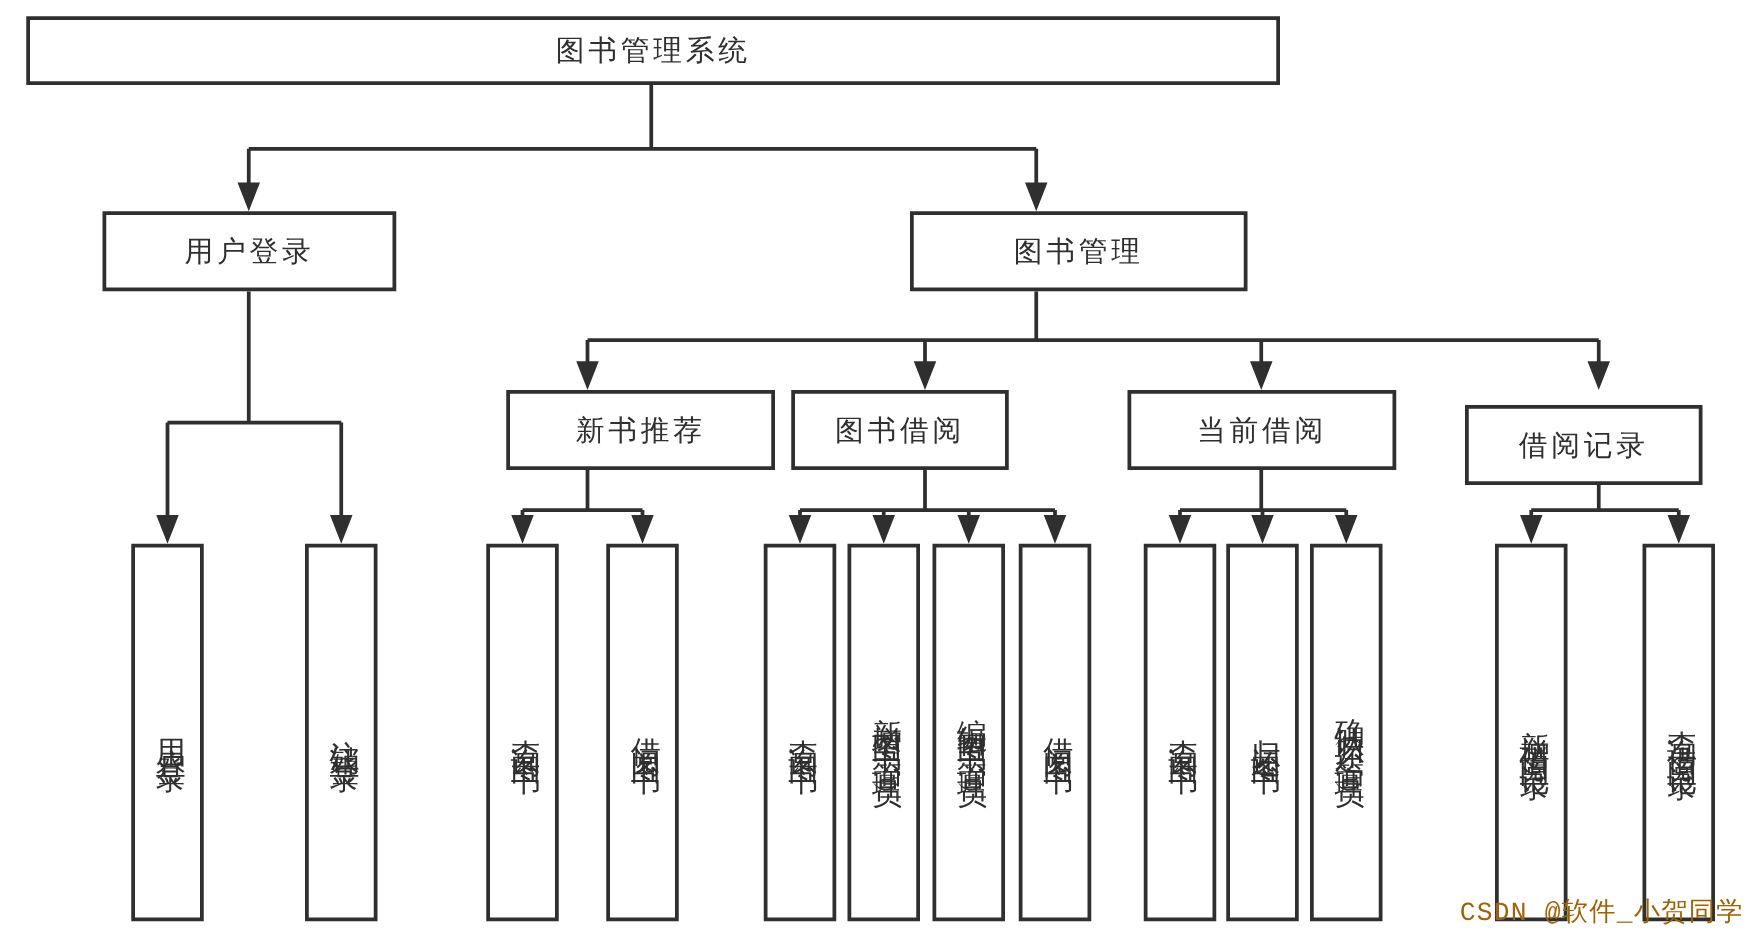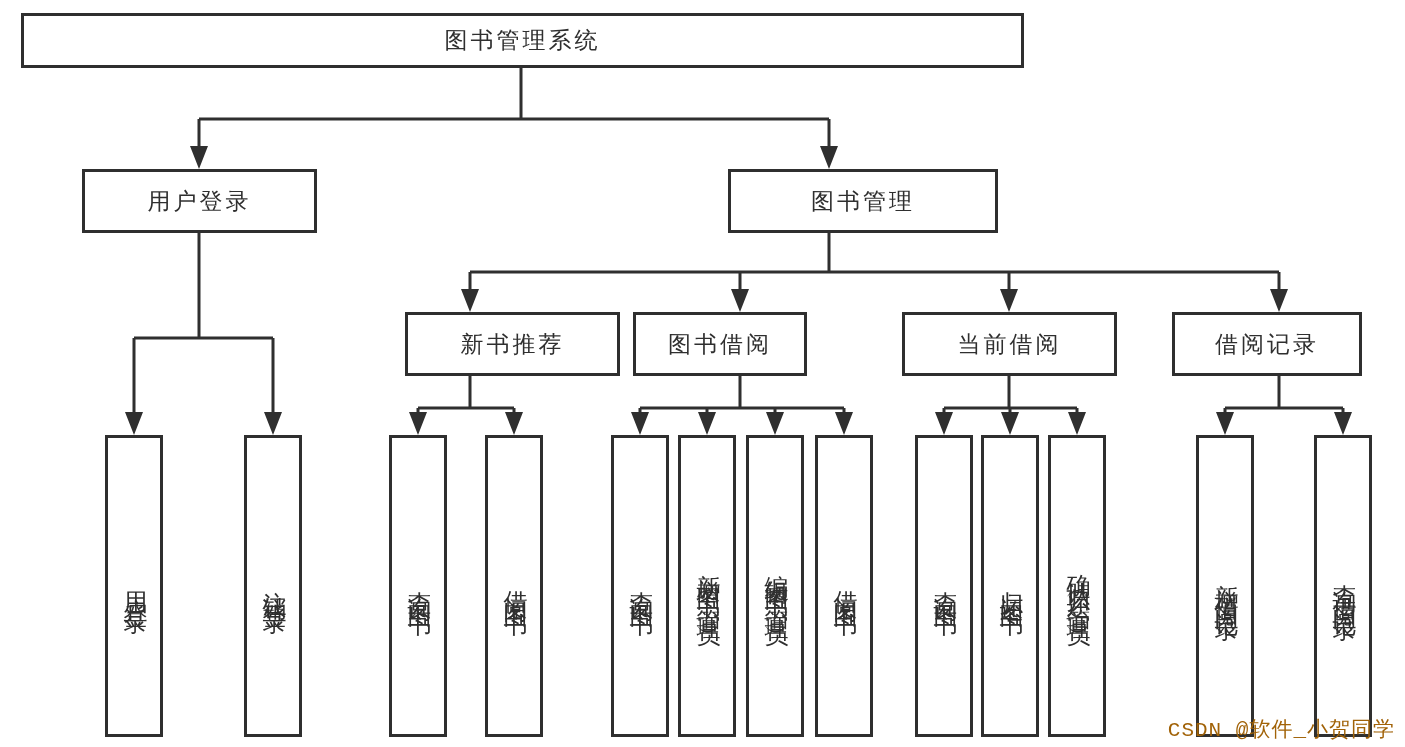--- a/index.html
+++ b/index.html
@@ -101,21 +101,21 @@
 
   <div class="node hnode" style="left:363px; top:312px; width:215px; height:64px;margin-left:42px;">
     <span class="lbl">新书推荐</span>
   </div>
   <div class="node hnode" style="left:633px; top:312px; width:174px; height:64px;">
     <span class="lbl">图书借阅</span>
   </div>
   <div class="node hnode" style="left:902px; top:312px; width:215px; height:64px;">
     <span class="lbl">当前借阅</span>
   </div>
-  <div class="node hnode" style="left:1172px; top:312px; width:190px; height:64px;text-align:center;">
+  <div class="node hnode" style="left:1172px; top:324px; width:190px; height:64px;text-align:center;">
     <span class="lbl">借阅记录</span>
   </div>
 
   <div class="node leaf" style="left:105px; top:435px; width:58px; height:302px;">
     <span class="lbl">用户登录</span>
   </div>
   <div class="node leaf" style="left:244px; top:435px; width:58px; height:302px;">
     <span class="lbl">注销登录</span>
   </div>
 

